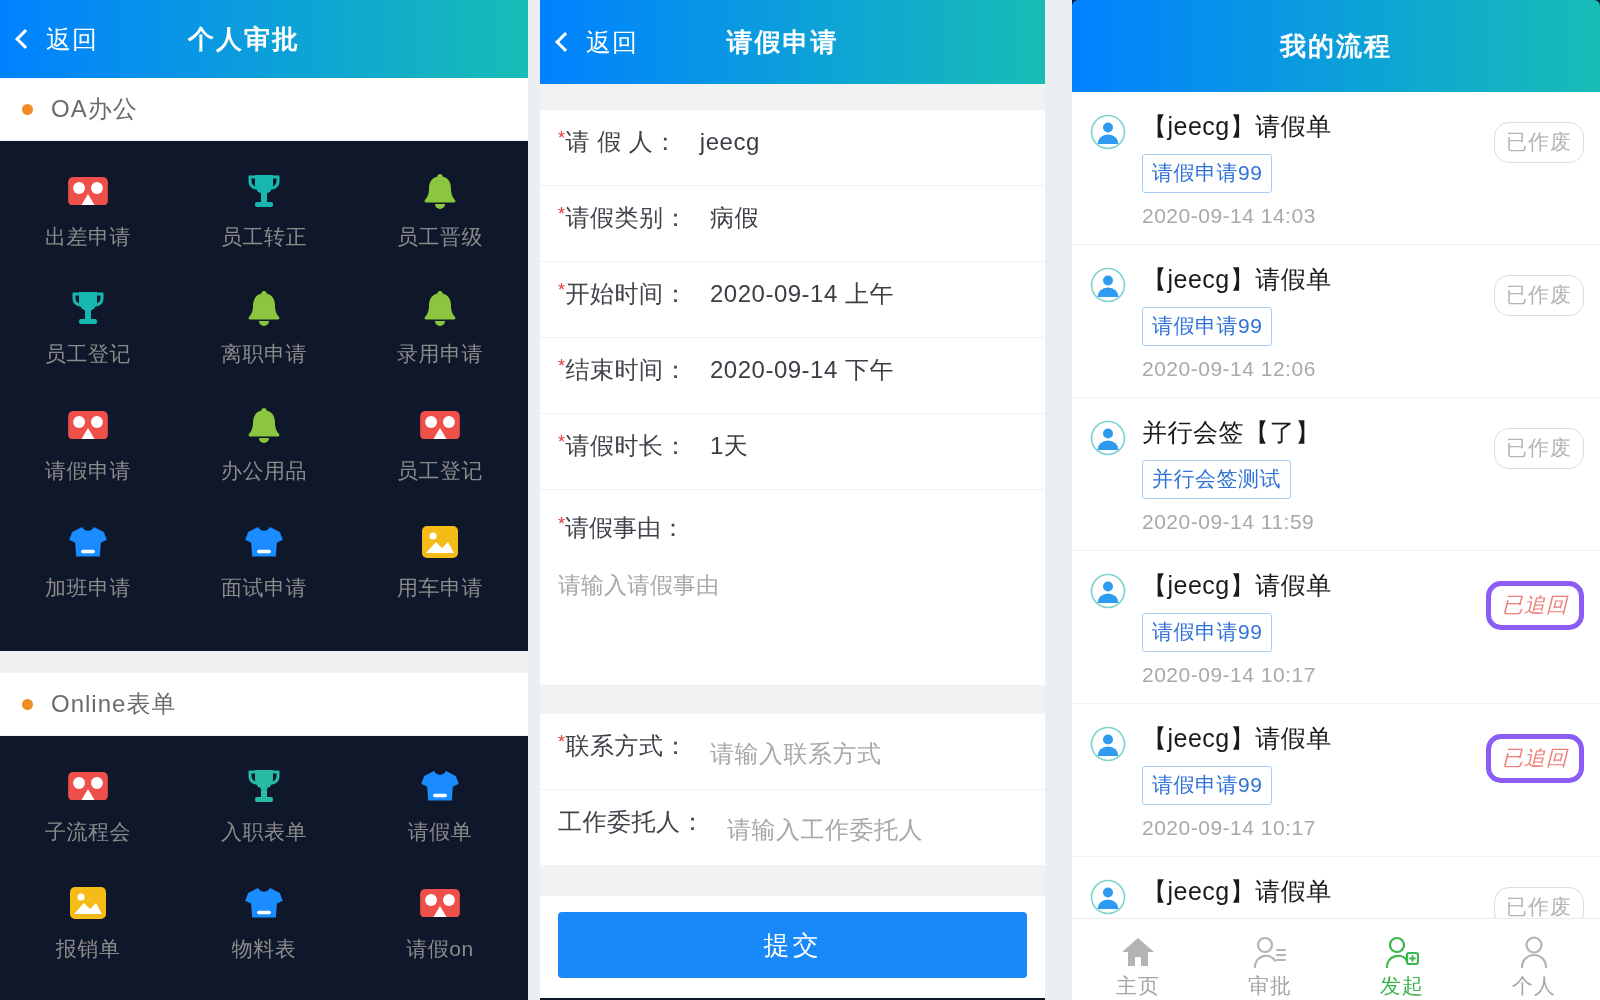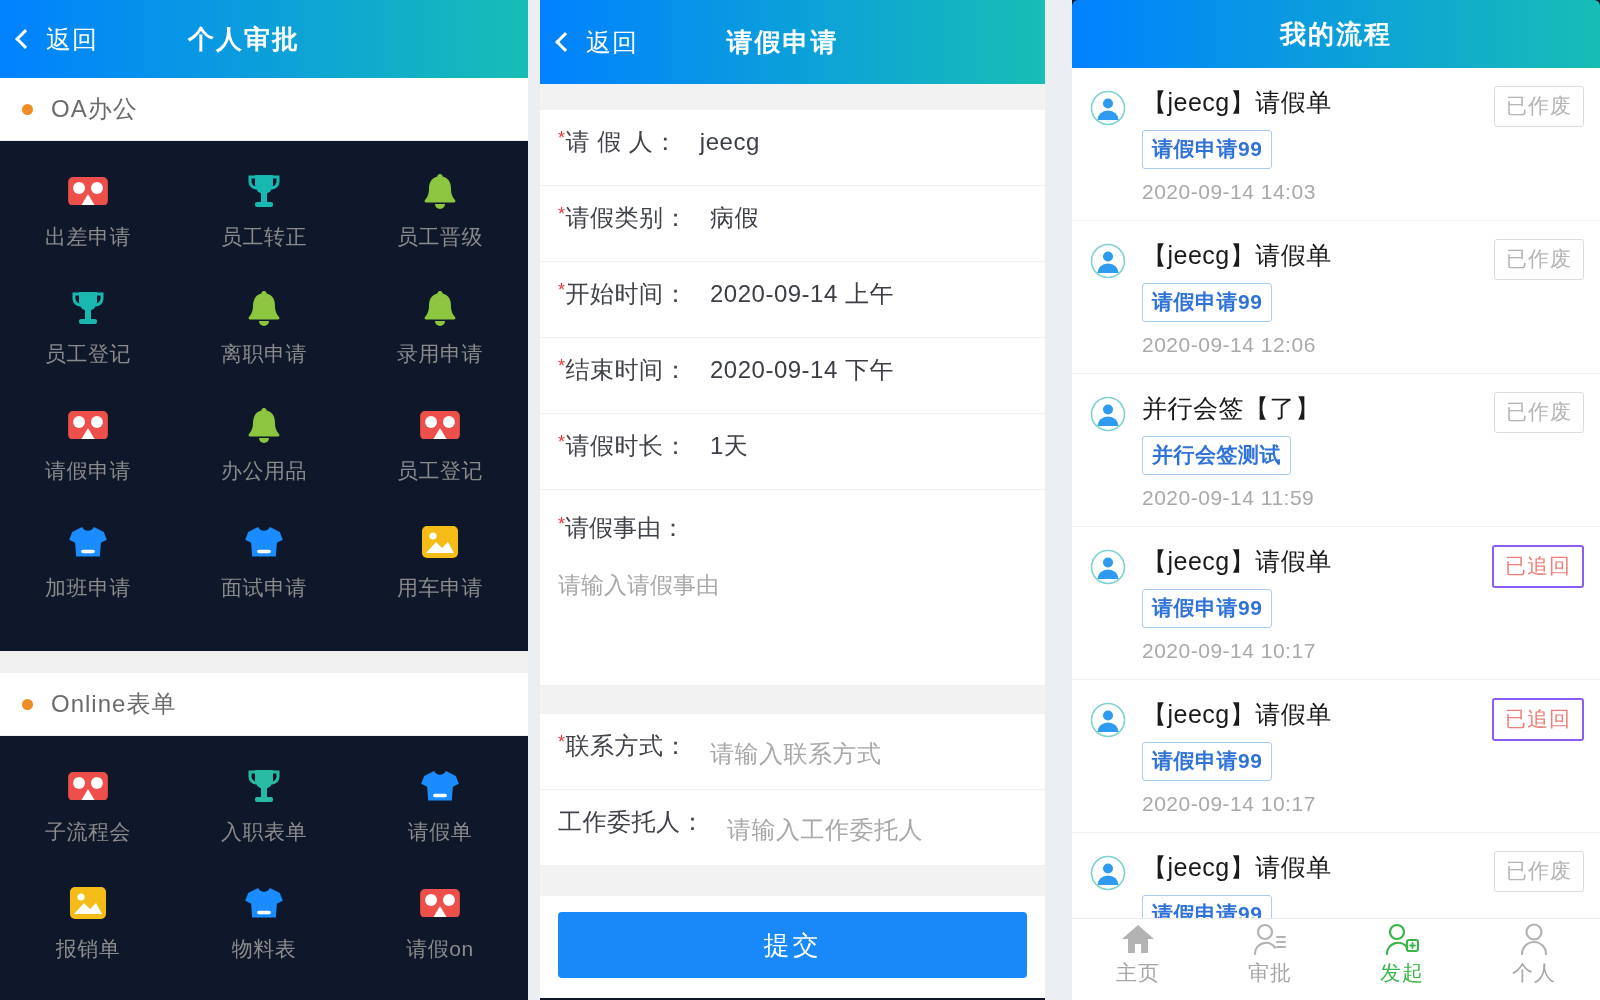--- a/index.html
+++ b/index.html
@@ -27,21 +27,21 @@
   
   .navbar {
     height: 78px;
     background: linear-gradient(90deg, #0081ff 0%, #17bdb6 100%);
     position: relative;
     display: flex;
     align-items: center;
     color: #ffffff;
   }
   .navbar.p2 { height: 84px; }
-  .navbar.p3 { height: 68px; border-radius: 6px 6px 0 0; text-decoration: underline; }
+  .navbar.p3 { height: 92px; border-radius: 6px 6px 0 0; text-decoration: underline; }
   .nav-back {
     display: flex; align-items: center;
     margin-left: 18px;
     font-size: 25px;
     letter-spacing: 1px;
     color: #ffffff;
     cursor: pointer;
   }
   .chev {
     display: inline-block;
@@ -162,49 +162,48 @@
   }
   .ptag {
     display: inline-block;
     margin-top: 11px;
     padding: 4px 9px 5px 9px;
     border: 1px solid #a8cdf3;
     border-radius: 3px;
     color: #2f72d8;
     font-size: 21px;
     letter-spacing: 0.5px;
-    font-weight: bold;
   }
   .ptime {
     margin-top: 11px;
     font-size: 21px;
     color: #a9a9a9;
     letter-spacing: 0.5px;
   }
   .pstatus {
     flex: none;
     align-self: flex-start;
-    margin-top: 0;
+    margin-top: 12px;
     padding: 5px 11px 6px 11px;
-    border-radius: 3px;
+    border-radius: 15px;
     font-size: 21px;
     letter-spacing: 1px;
     white-space: nowrap;
   }
   .st-void   { border: 1px solid #dcdcdc; color: #b5b5b5; }
-  .st-recall { border: 2px solid #8b5cf6; color: #ef8079; }
+  .st-recall { border: 5px solid #8b5cf6; color: #ef8079; font-style: italic; }
 
   .tabbar {
     position: absolute;
     left: 0; right: 0; bottom: 0;
     height: 82px;
     background: #ffffff;
     border-top: 1px solid #ececec;
     display: flex;
-    align-items: flex-start;
+    align-items: flex-end;
   }
   .tab {
     flex: 1;
     display: flex; flex-direction: column;
     align-items: center; justify-content: center;
     cursor: pointer;
   }
   .tab .tico { height: 36px; display: flex; align-items: flex-end; justify-content: center; }
   .tab .tlab { font-size: 21px; color: #a6a6a6; margin-top: 4px; letter-spacing: 1px; }
   .tab.active .tlab { color: #39b54a; }

